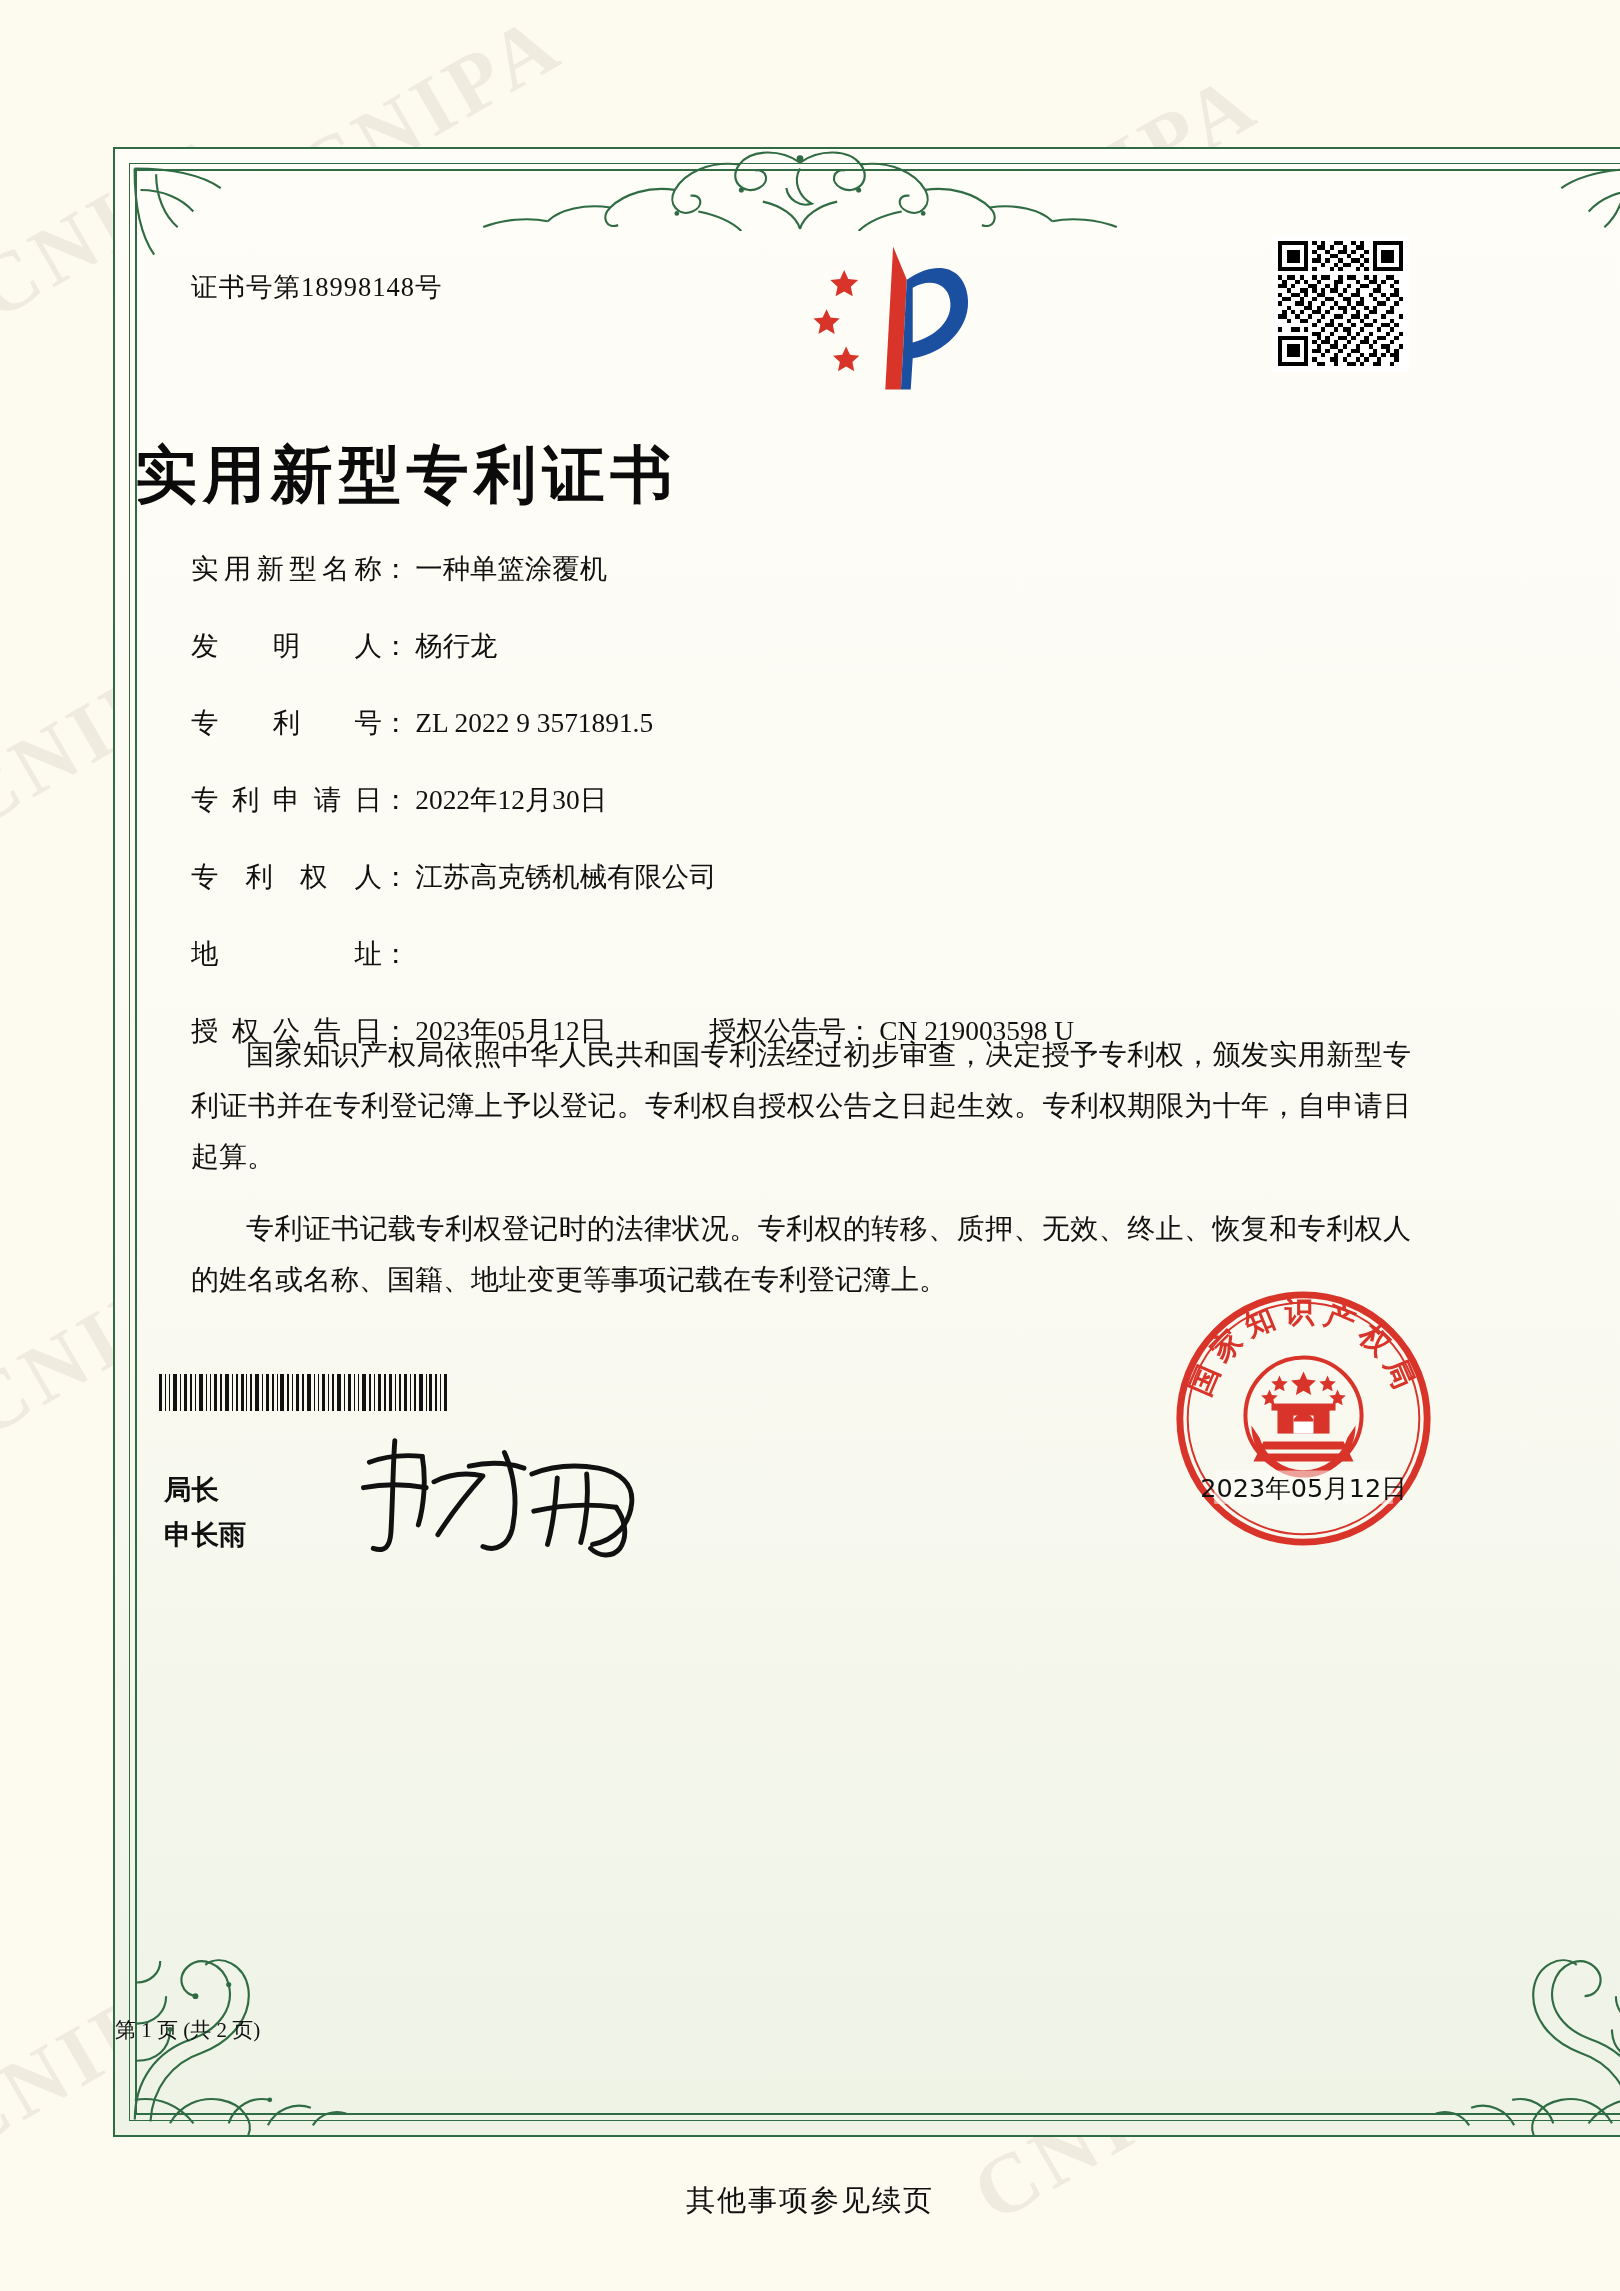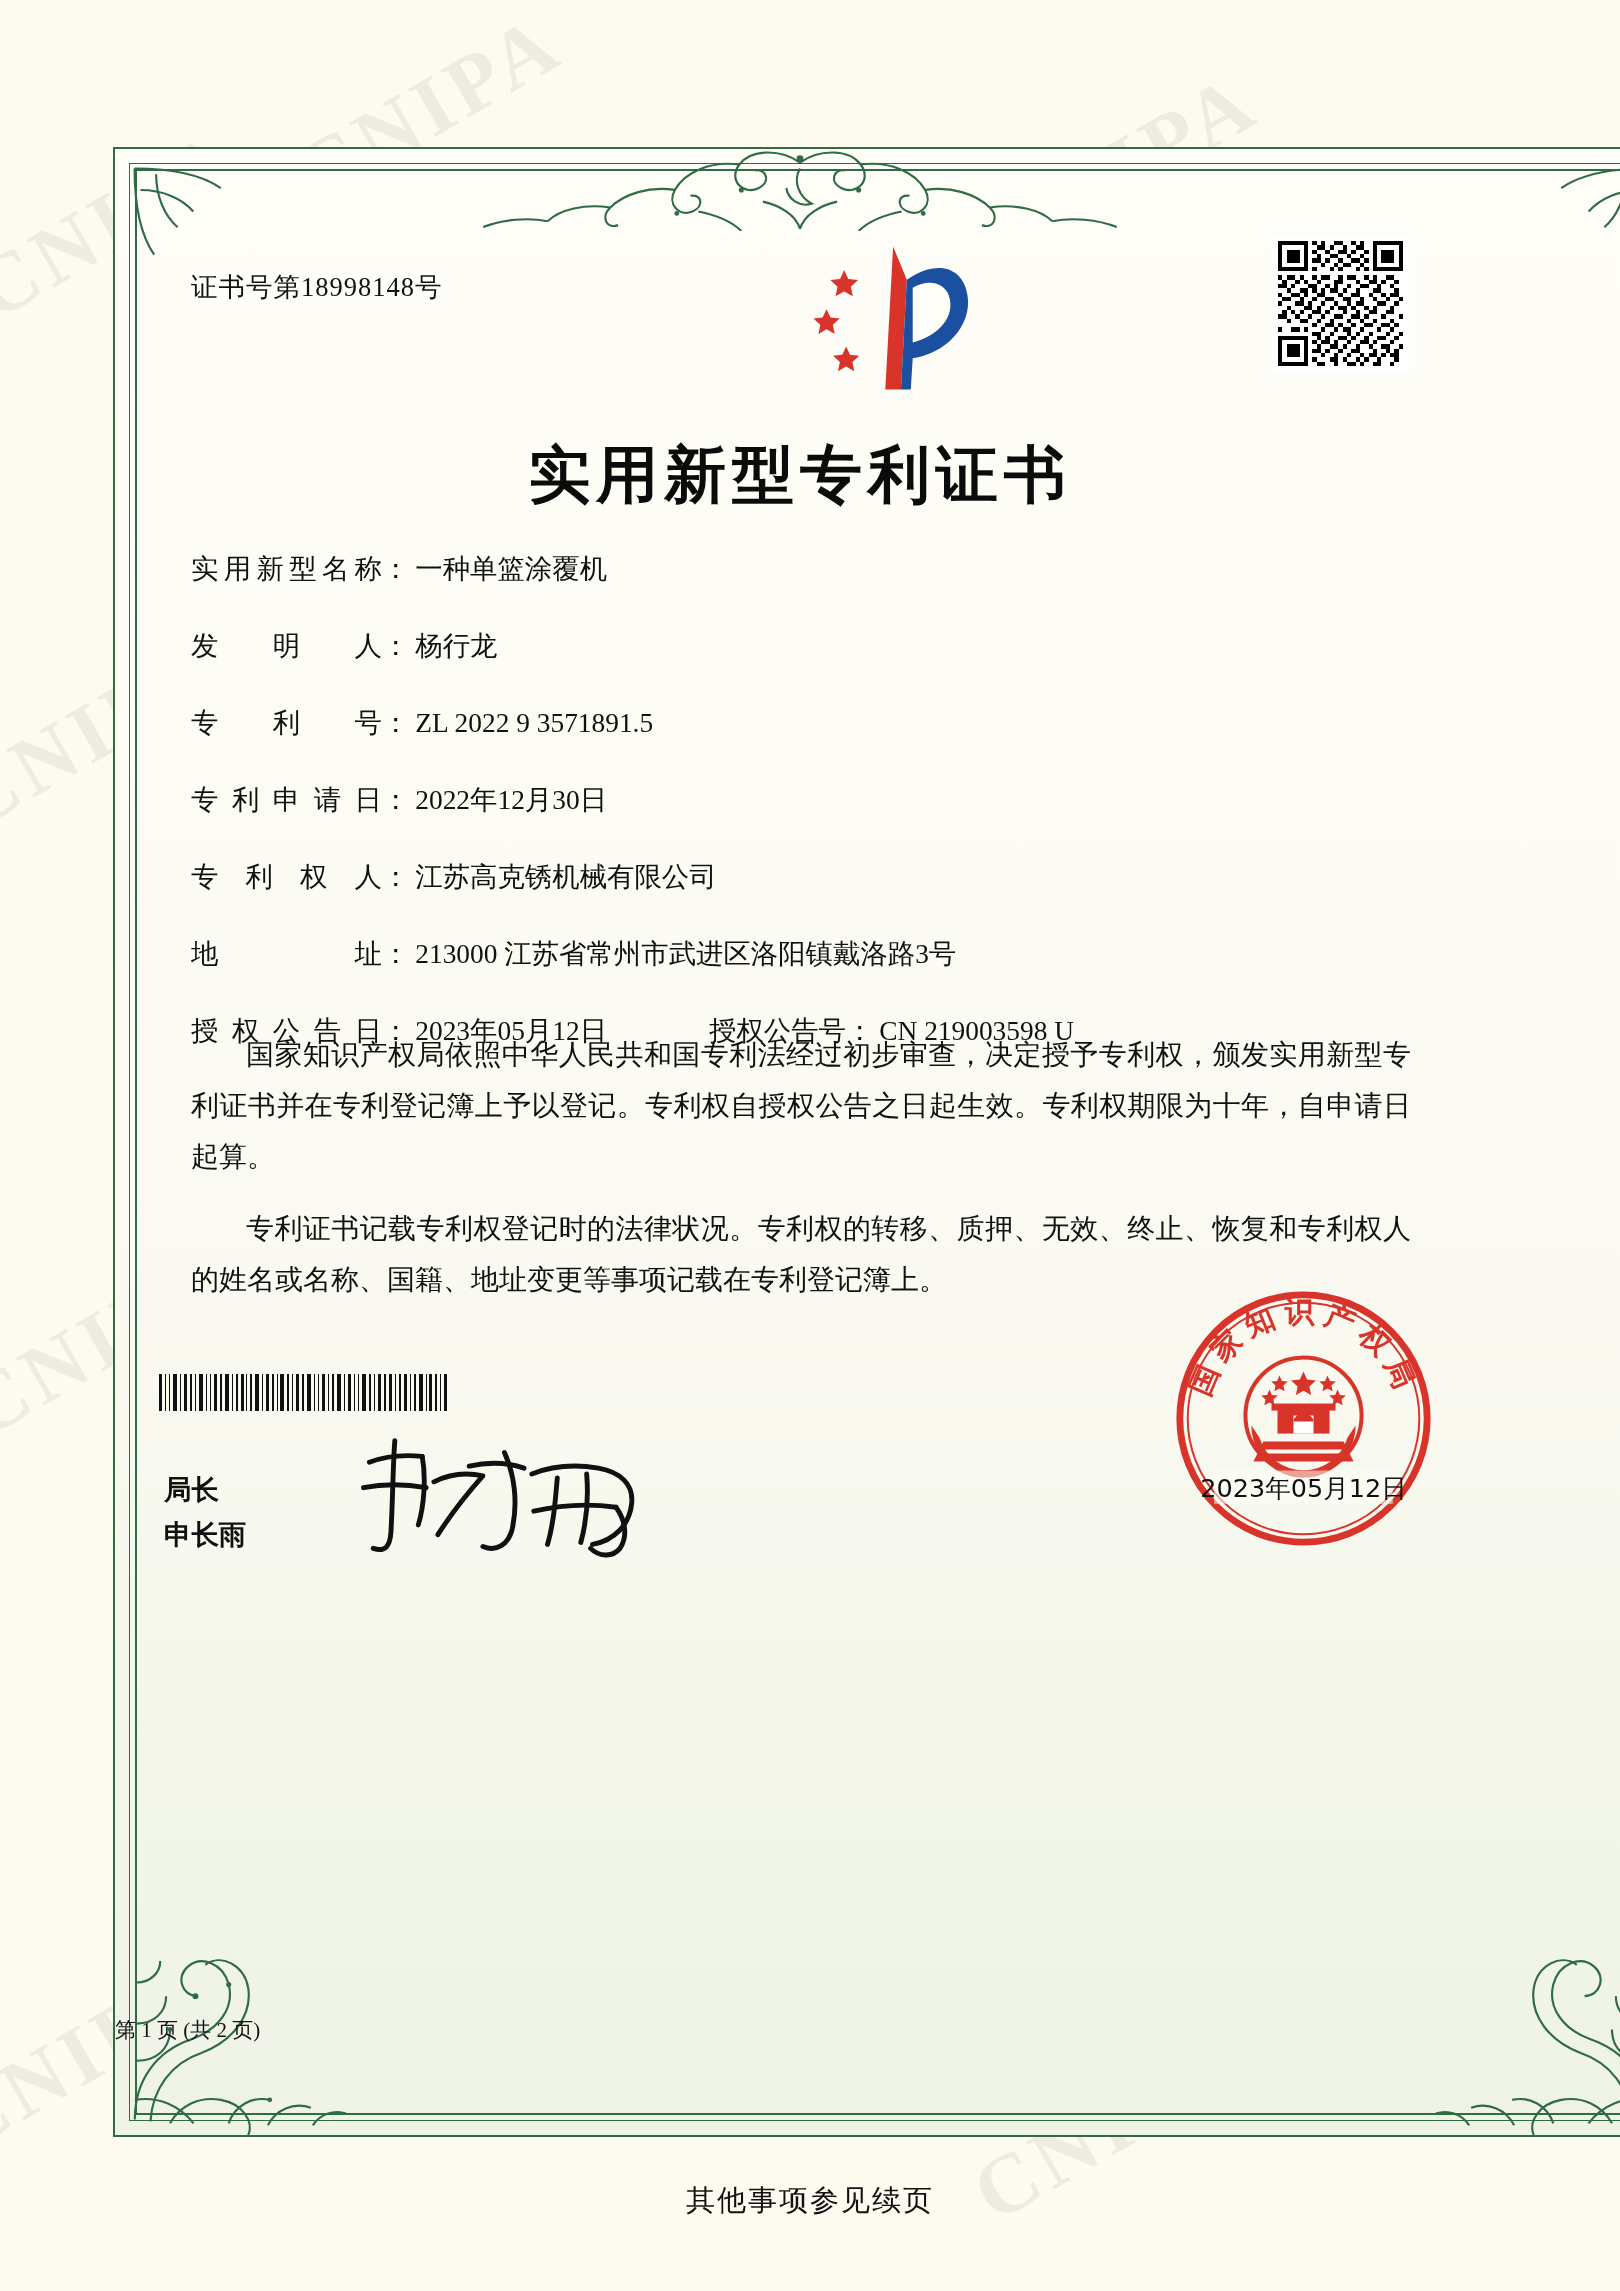--- a/index.html
+++ b/index.html
@@ -55,24 +55,23 @@
   .logo{position:absolute;left:676px;top:76px;width:216px;height:186px;}
 
   .qr{
     position:absolute;right:76px;top:86px;width:137px;height:137px;
     background:#fff;padding:5.9px;box-sizing:border-box;
   }
   .qr svg{display:block;}
 
   .title{
     position:absolute;left:0;top:284px;width:100%;
-    text-align:center;
     font-family:"DejaVu Sans","Liberation Sans",sans-serif;
     font-weight:700;
-    font-size:62px;letter-spacing:5.9px;color:#0b0b0b;
+    font-size:62px;letter-spacing:5.9px;color:#0b0b0b;padding-left:20px;
   }
 
   .fields{position:absolute;left:76px;top:402px;width:1215px;}
   .row{
     display:flex;align-items:baseline;
     margin-bottom:41px;
     font-size:27.4px;color:#111;
   }
   .lbl{
     width:191px;flex:none;
@@ -538,21 +537,20 @@
           <span class="colon">：</span>
           <span class="val">江苏高克锈机械有限公司</span>
         </div>
 
         <div class="row">
           <span class="lbl">
             <span>地</span>
               <span>址</span>
           </span>
           <span class="colon">：</span>
-          <span class="val">213000 江苏省常州市武进区洛阳镇戴洛路3号</span>
         </div>
 
         <div class="row">
           <span class="lbl">
             <span>授</span>
               <span>权</span>
               <span>公</span>
               <span>告</span>
               <span>日</span>
           </span>

